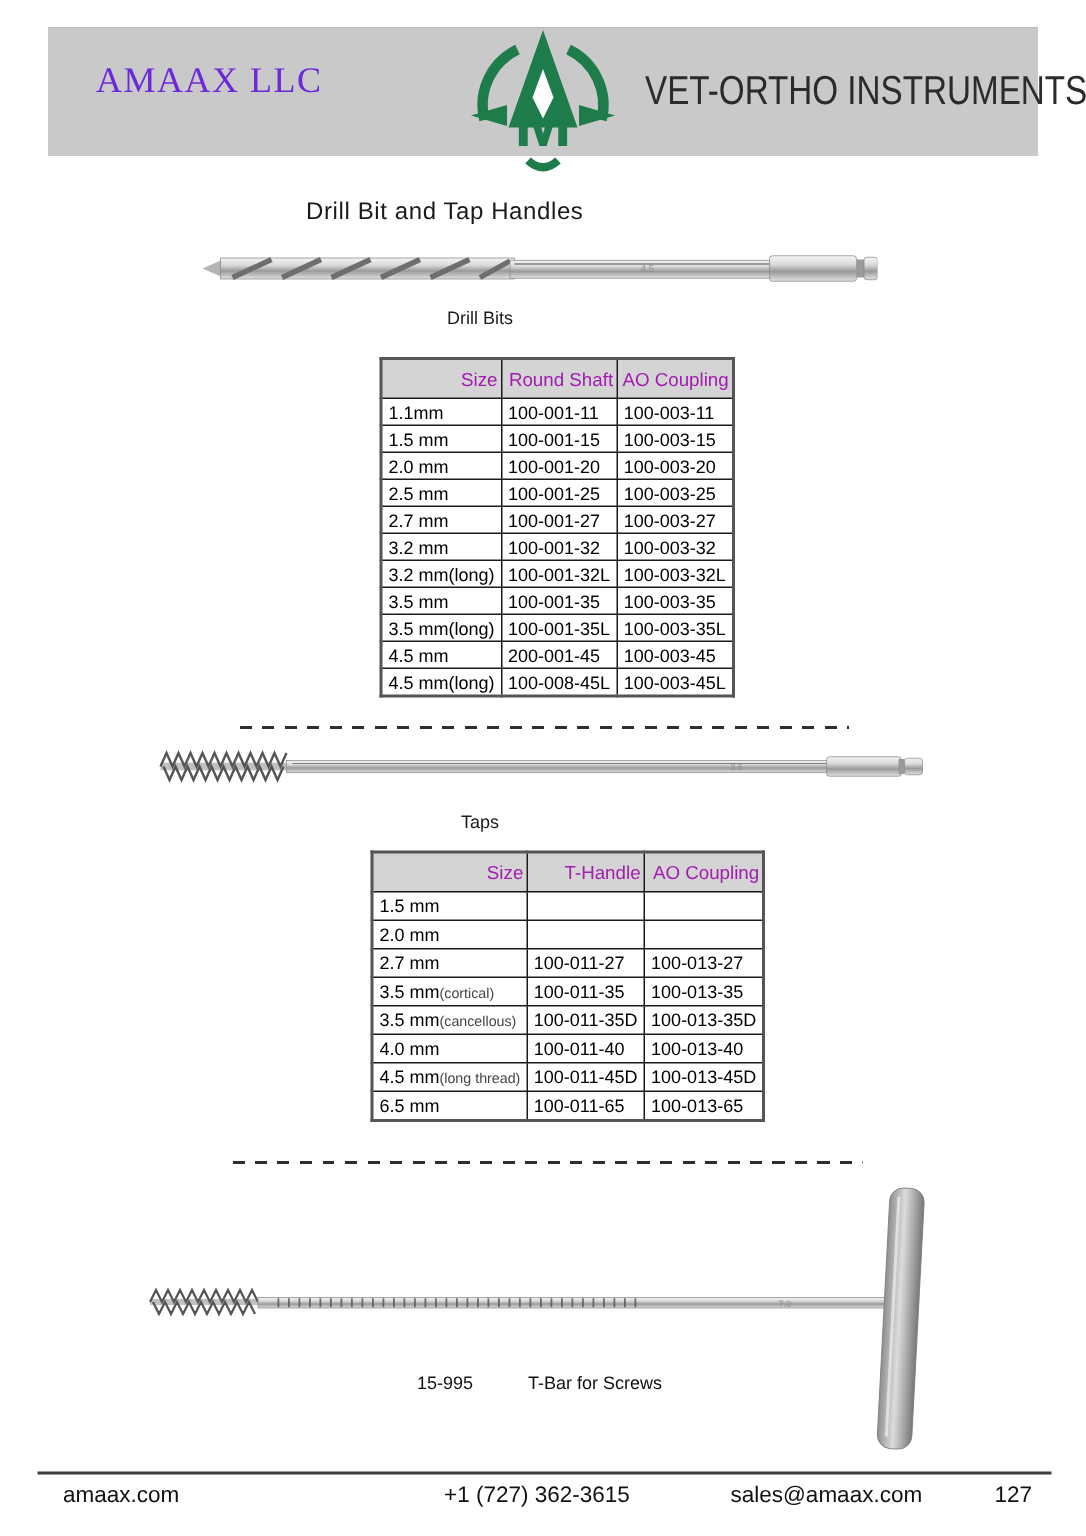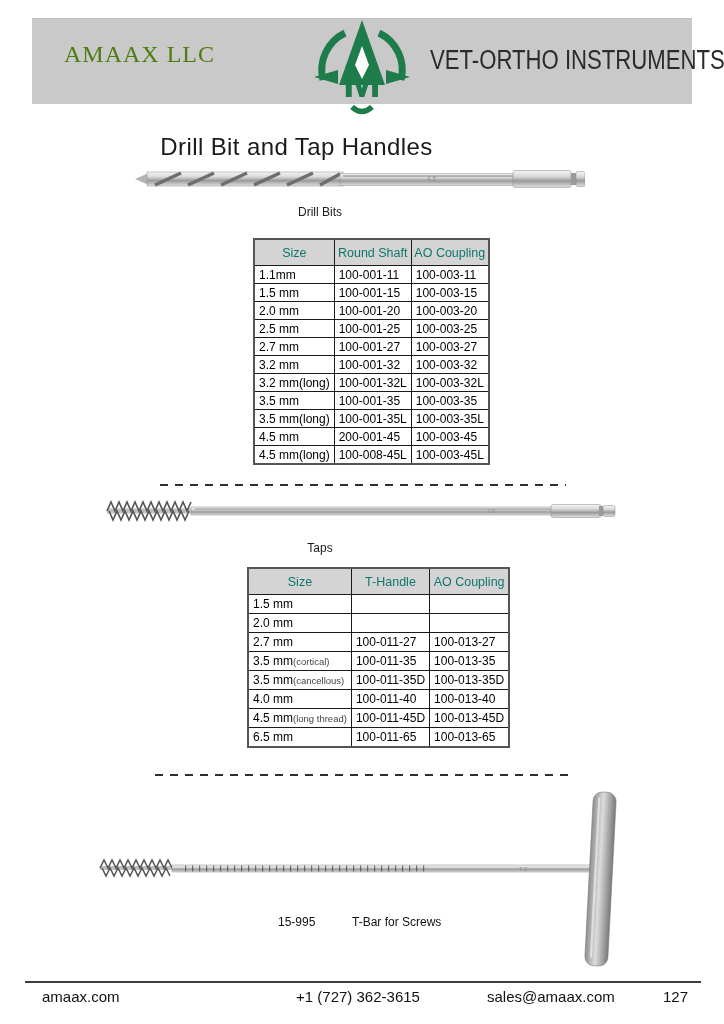--- a/index.html
+++ b/index.html
@@ -1,33 +1,33 @@
 <!DOCTYPE html>
 <html><head>
 <meta charset="utf-8">
 <style>
   html,body{margin:0;padding:0;width:724px;height:1024px;overflow:hidden;background:#ffffff;}
   body{position:relative;font-family:"Liberation Sans",sans-serif;color:#111;}
   .abs{position:absolute;}
 
   
   #band{left:32px;top:18px;width:660px;height:85px;background:#c9c9c9;border-top:1px solid #bdbdbd;}
-  #company{left:64px;top:41px;font-family:"Liberation Serif",serif;font-size:24px;letter-spacing:1px;color:#4d7c0f;white-space:nowrap;}
+  #company{left:64px;top:41px;font-family:"Liberation Serif",serif;font-size:24px;letter-spacing:1px;color:#6d28d9;white-space:nowrap;}
   #brand{left:430px;top:45px;font-size:27px;color:#2b2b2b;transform:scaleX(0.82);transform-origin:left center;white-space:nowrap;}
   #logo{left:311px;top:20px;}
 
   
-  #page-title{left:0;top:133px;width:593px;text-align:center;font-size:24px;letter-spacing:0.4px;color:#1a1a1a;}
+  #page-title{left:0;top:133px;width:593px;text-align:center;font-size:16px;letter-spacing:0.4px;color:#1a1a1a;}
   .caption{left:0;width:640px;text-align:center;font-size:12px;color:#1a1a1a;}
   #drill-caption{top:205px;}
   #taps-caption{top:541px;}
 
   
   table.spec{border-collapse:collapse;border:2px solid #555;background:#fff;}
-  table.spec th{background:#d4d4d4;font-weight:400;font-size:12.5px;border:1px solid #1a1a1a;height:25px;padding:0 2px;text-align:center;color:#0f766e;}
+  table.spec th{background:#d4d4d4;font-weight:400;font-size:12.5px;border:1px solid #1a1a1a;height:25px;padding:0 2px;text-align:right;color:#a21caf;}
   table.spec td{border:1px solid #1a1a1a;font-size:12px;padding:0 4px;white-space:nowrap;color:#000;}
   #drill-table{left:253px;top:238px;}
   #drill-table td{height:17px;}
   #tap-table{left:247px;top:567px;}
   #tap-table td{height:18px;}
   .note{font-size:9.5px;color:#444;}
 
   
   .dashed{height:2px;background:repeating-linear-gradient(90deg,#2e2e2e 0 8px,transparent 8px 15px);}
   #dash1{left:160px;top:484px;width:406px;}

